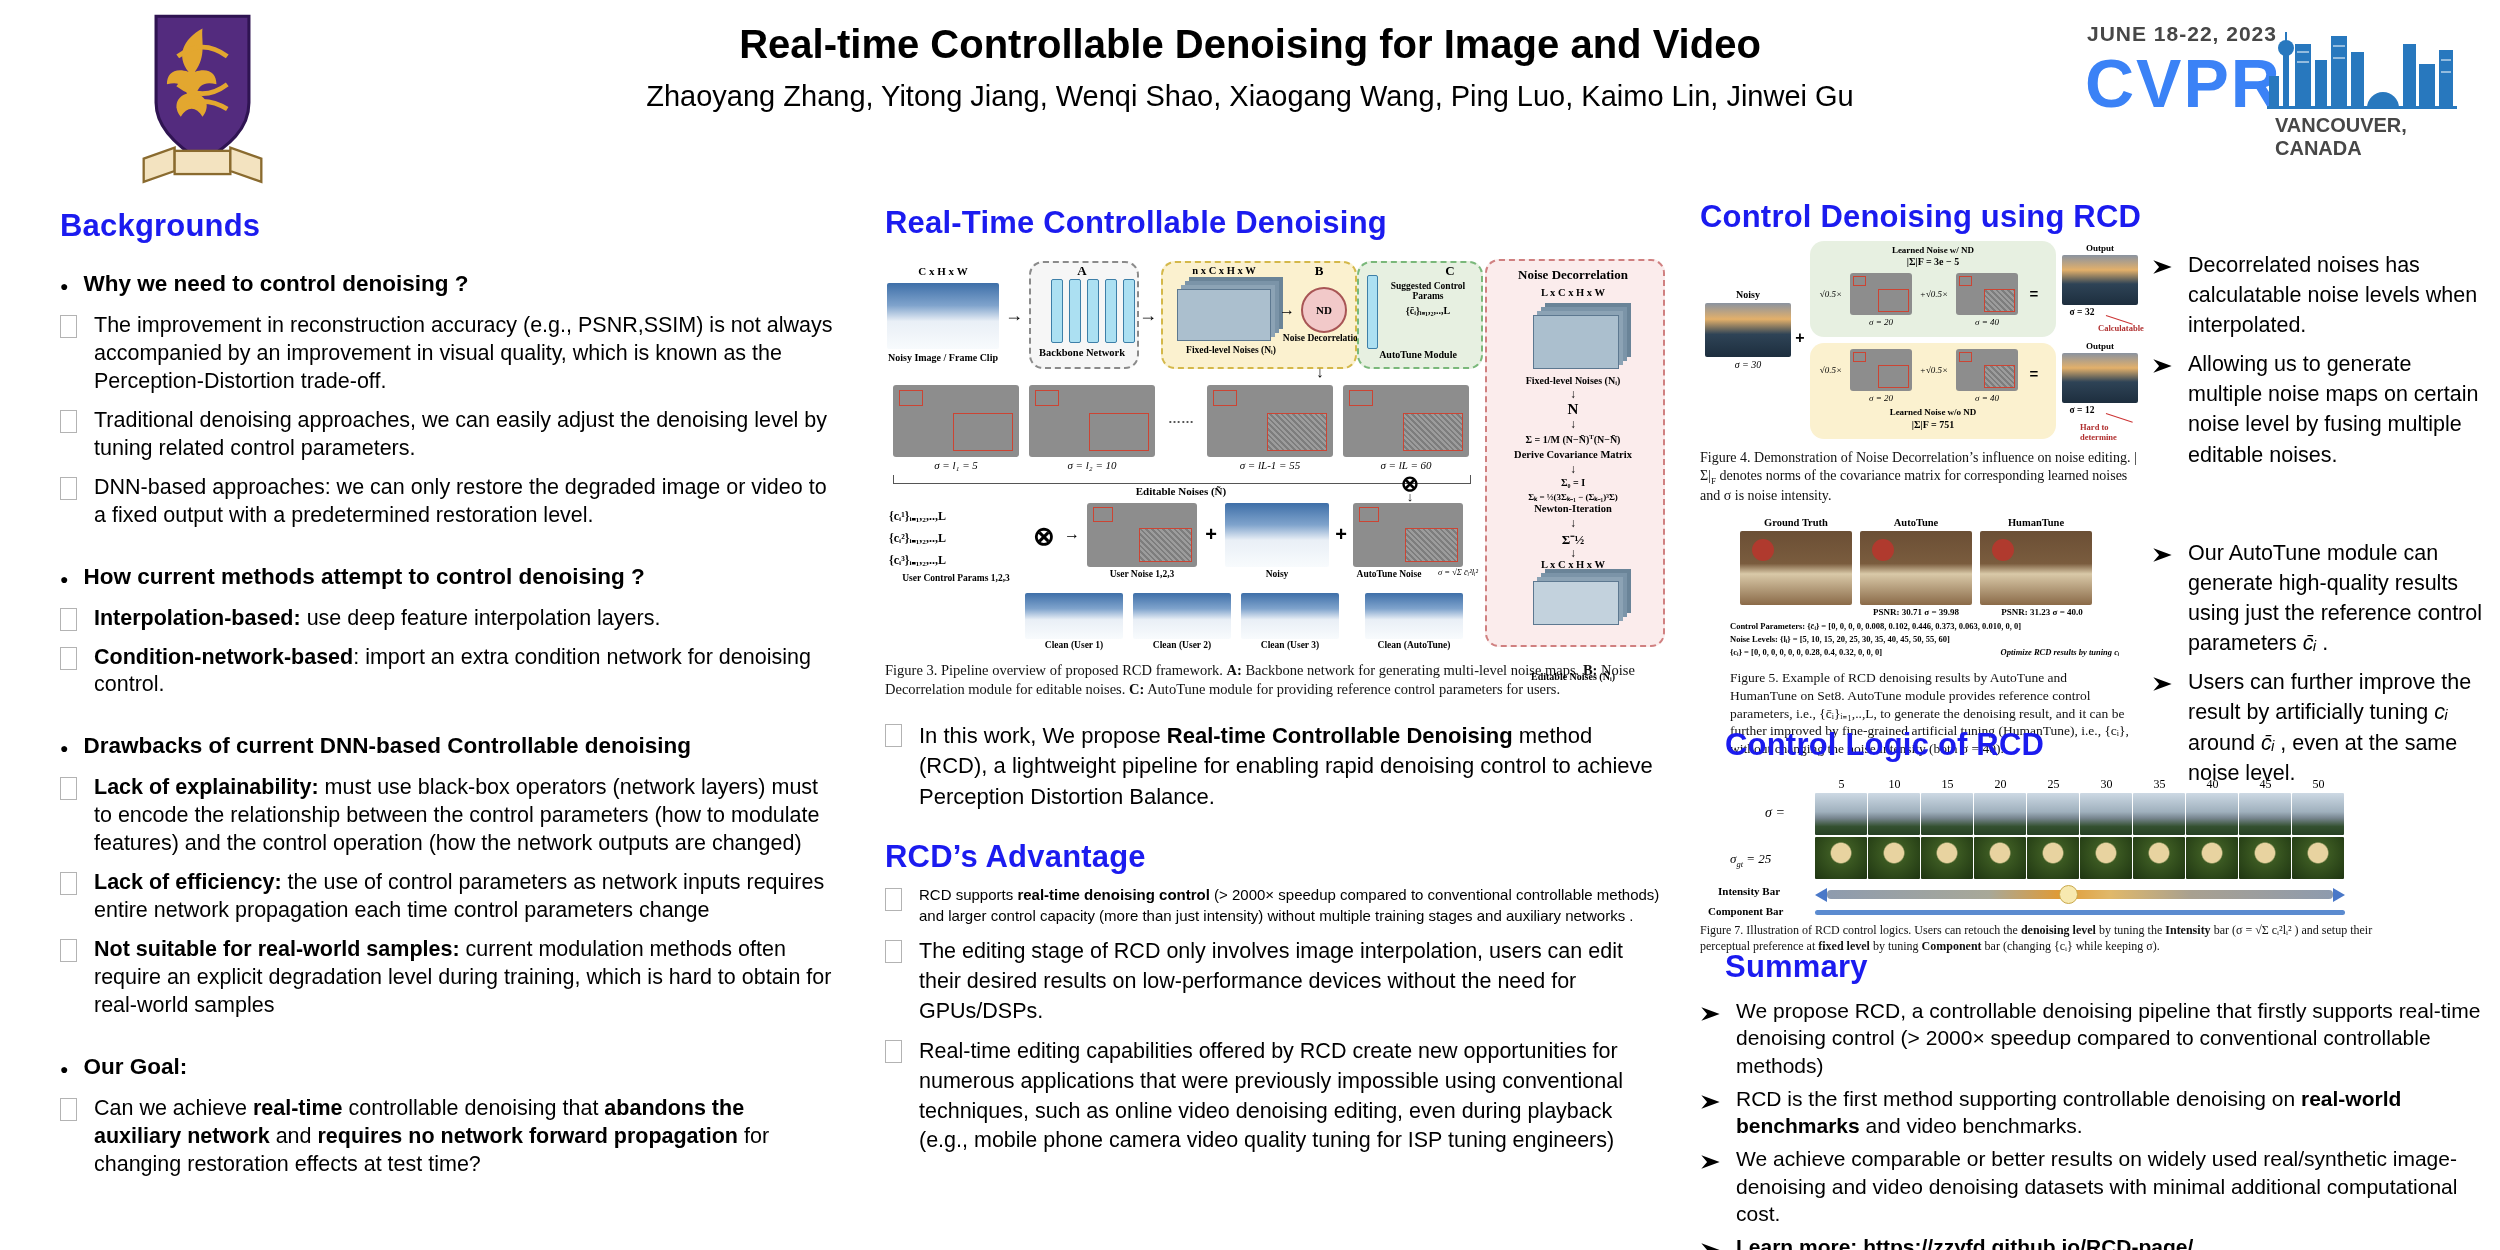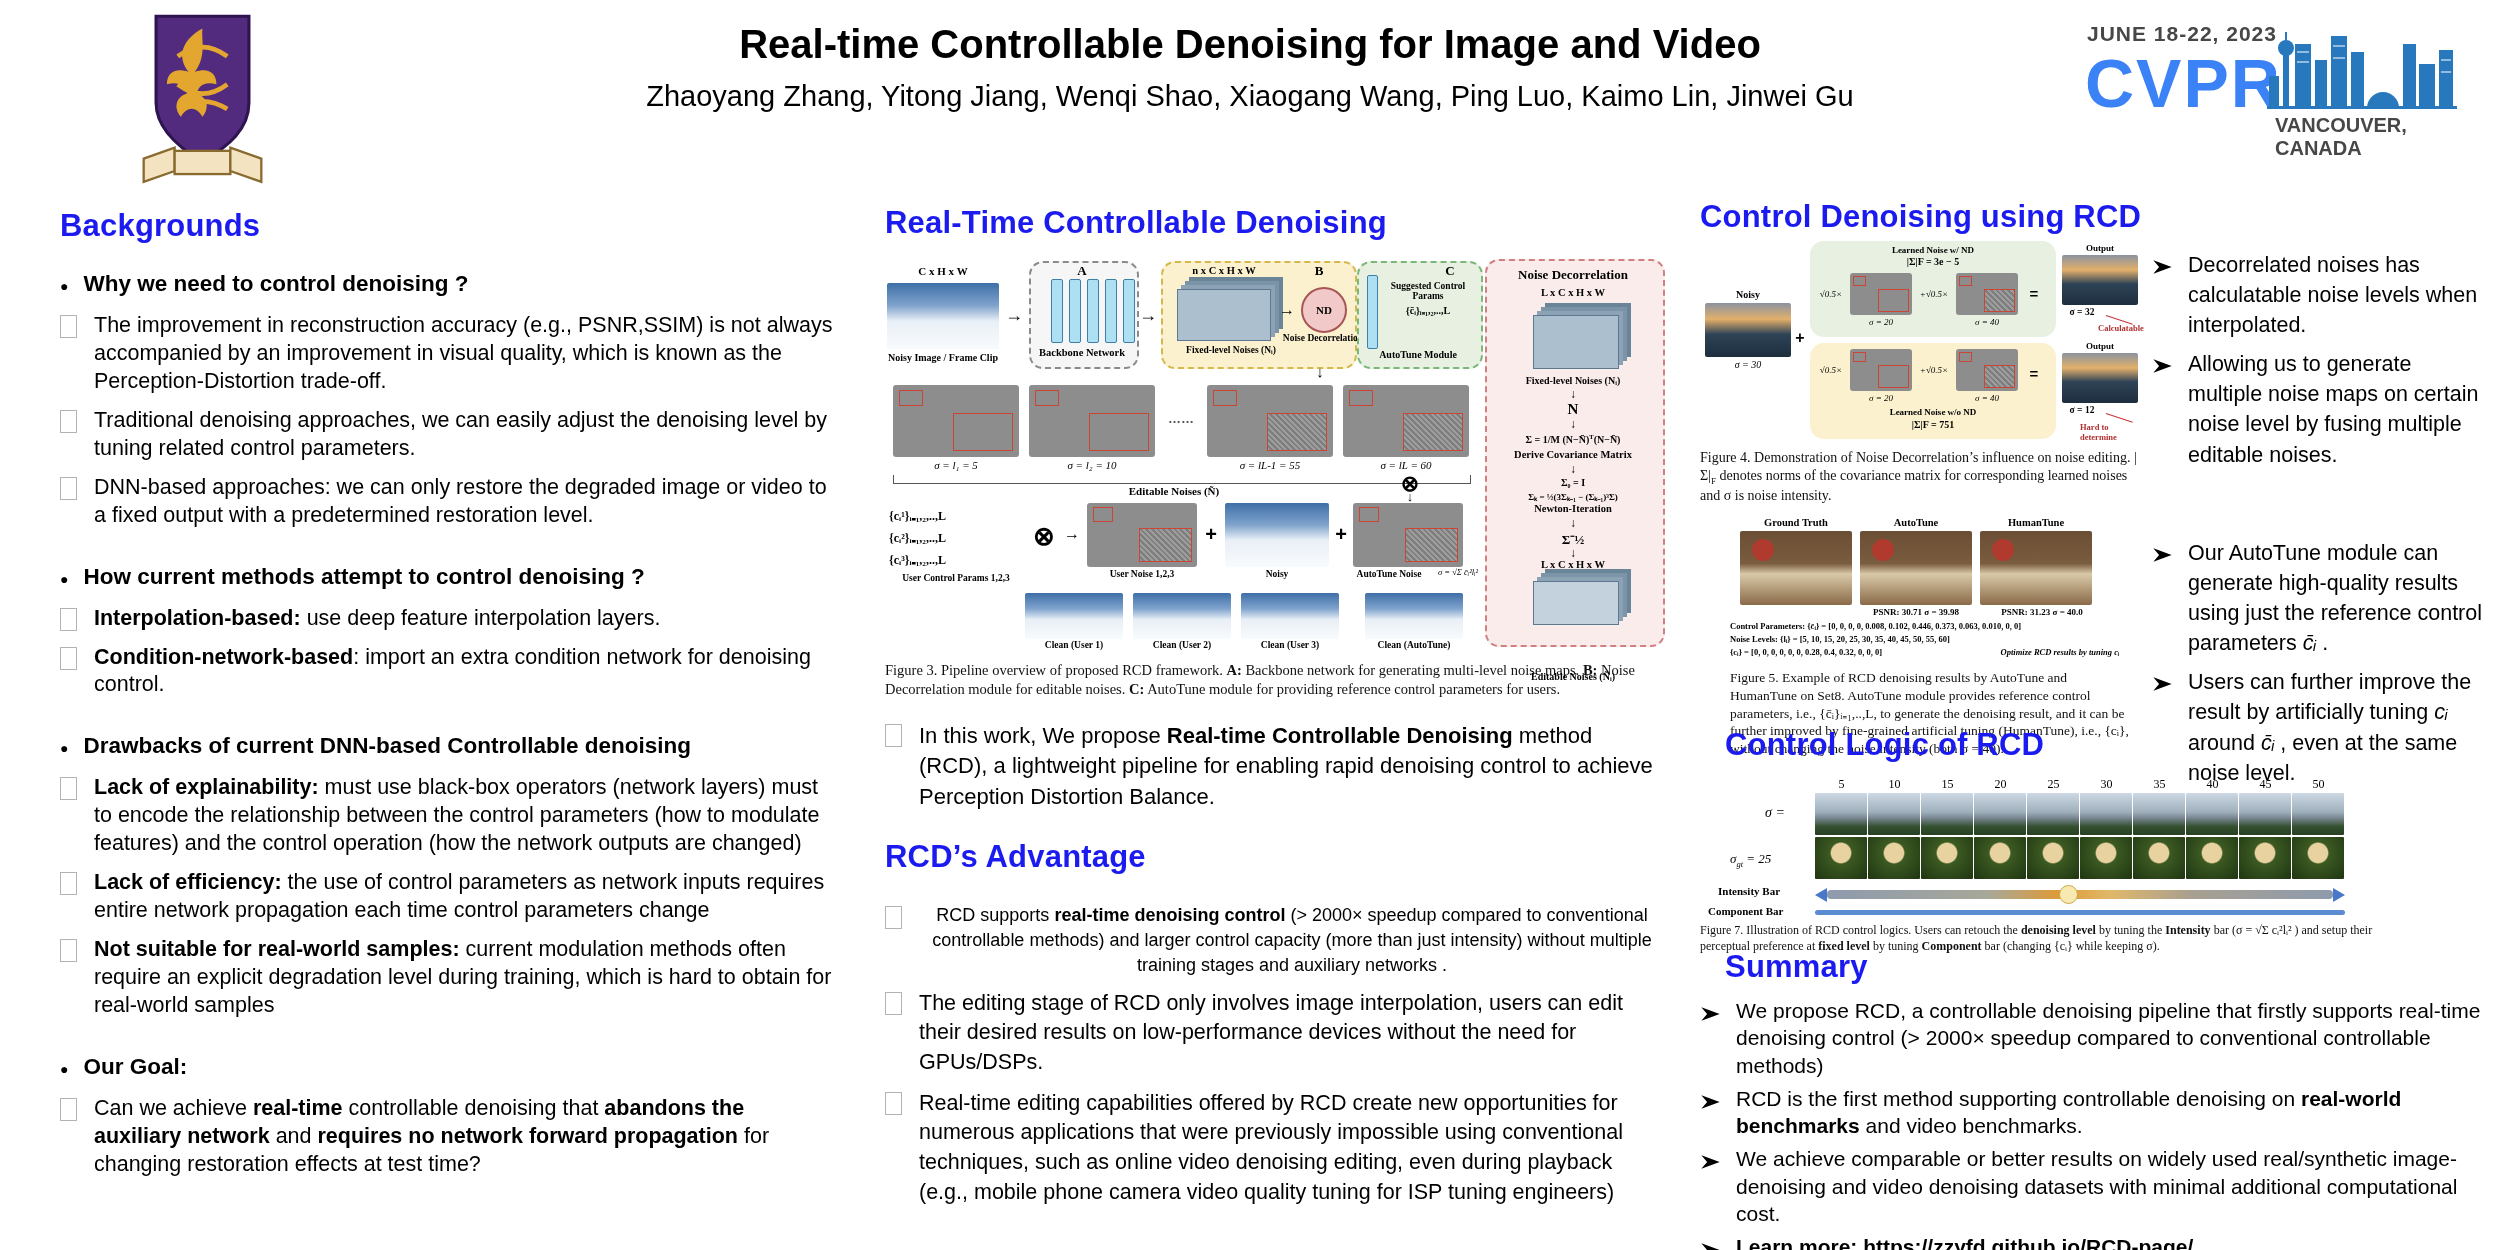--- a/index.html
+++ b/index.html
@@ -227,21 +227,21 @@
         </div>
       <div class="nmap gr" style="left:458px;top:126px;width:126px;height:72px;">
           <span class="r1"></span>
           <span class="r2"></span>
         </div>
       <div class="fi" style="left:8px;top:200px;width:126px;font-size:11px;">σ = l₁ = 5</div>
       <div class="fi" style="left:144px;top:200px;width:126px;font-size:11px;">σ = l₂ = 10</div>
       <div class="fi" style="left:322px;top:200px;width:126px;font-size:11px;">σ = lL-1 = 55</div>
       <div class="fi" style="left:458px;top:200px;width:126px;font-size:11px;">σ = lL = 60</div>
       <div class="abs" style="left:8px;top:216px;width:576px;height:8px;border-left:1.5px solid #555;border-right:1.5px solid #555;border-bottom:1.5px solid #555;"></div>
-      <div class="fl" style="left:189px;top:226px;width:200px;font-size:11px;">Editable Noises (Ñ)</div>
+      <div class="fl" style="left:196px;top:226px;width:200px;font-size:11px;">Editable Noises (Ñ)</div>
 
       <div class="fi" style="left:4px;top:248px;width:130px;font-size:12px;text-align:left;font-style:normal;font-weight:bold;">{cᵢ¹}ᵢ₌₁,₂,..,L</div>
       <div class="fi" style="left:4px;top:270px;width:130px;font-size:12px;text-align:left;font-style:normal;font-weight:bold;">{cᵢ²}ᵢ₌₁,₂,..,L</div>
       <div class="fi" style="left:4px;top:292px;width:130px;font-size:12px;text-align:left;font-style:normal;font-weight:bold;">{cᵢ³}ᵢ₌₁,₂,..,L</div>
       <div class="fl" style="left:-4px;top:314px;width:150px;font-size:9.5px;">User Control Params 1,2,3</div>
       <div class="sym" style="left:142px;top:262px;width:34px;font-size:26px;">⊗</div>
       <div class="sym" style="left:176px;top:266px;width:22px;font-size:16px;">→</div>
       <div class="nmap gr" style="left:202px;top:244px;width:110px;height:64px;">
           <span class="r1"></span>
           <span class="r2"></span>
@@ -271,21 +271,21 @@
     </div>
 
     <div class="capt" style="margin-top:10px;width:778px;font-size:14.5px;line-height:1.3;"><span>Figure 3.  Pipeline overview of proposed RCD framework.  </span><span style="font-weight: 700;">A:</span><span> Backbone network for generating multi-level noise maps.  </span><span style="font-weight: 700;">B:</span><span> Noise Decorrelation module for editable noises. </span><span style="font-weight: 700;">C:</span><span>  AutoTune module for providing reference control parameters for users.</span></div>
 
     <div class="item" style="margin-top:22px;font-size:22px;line-height:1.4;">
       <span class="bx"></span>
       <div><span>In this work, We propose </span><span style="font-weight: 700;">Real-time Controllable Denoising</span><span> method (RCD), a lightweight pipeline for enabling rapid denoising control to achieve Perception Distortion Balance.</span></div>
     </div>
 
     <div class="sechead" style="margin-top:26px;">RCD’s Advantage</div>
-    <div class="item" style="margin-top:28px;font-size:18px;line-height:1.38;text-align:center;">
+    <div class="item" style="margin-top:10px;font-size:15px;line-height:1.38;">
       <span class="bx"></span>
       <div><span>RCD supports </span><span style="font-weight: 700;">real-time denoising control</span><span> (&gt; 2000× speedup compared to conventional controllable methods) and larger control capacity (more than just intensity) without multiple training stages and auxiliary networks .</span></div>
     </div>
     <div class="item" style="font-size:21.5px;line-height:1.38;">
       <span class="bx"></span>
       <div><span>The editing stage of RCD only involves image interpolation, users can edit their desired results on low-performance devices without the need for GPUs/DSPs.</span></div>
     </div>
     <div class="item" style="font-size:21.5px;line-height:1.38;">
       <span class="bx"></span>
       <div><span>Real-time editing capabilities offered by RCD create new opportunities for numerous applications that were previously impossible using conventional techniques, such as online video denoising editing, even during playback (e.g., mobile phone camera video quality tuning for ISP tuning engineers)</span></div>

